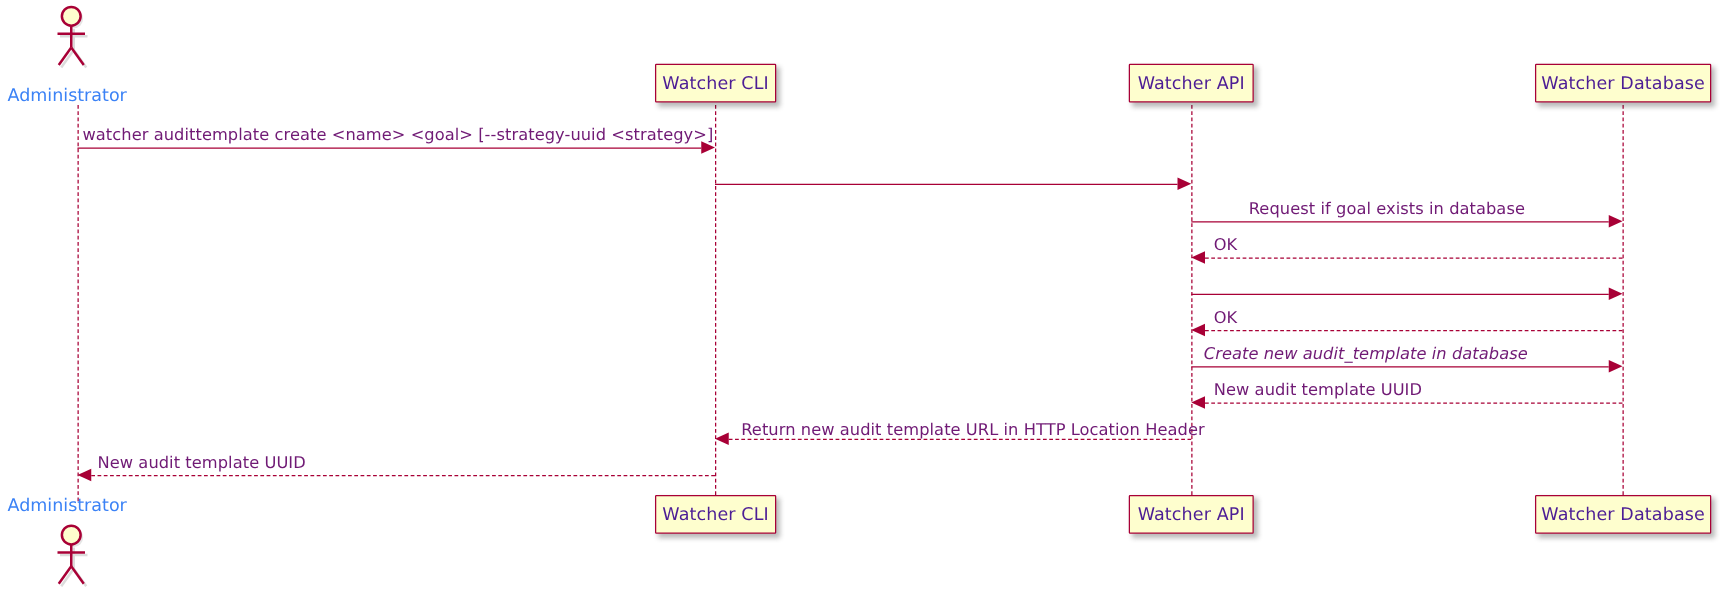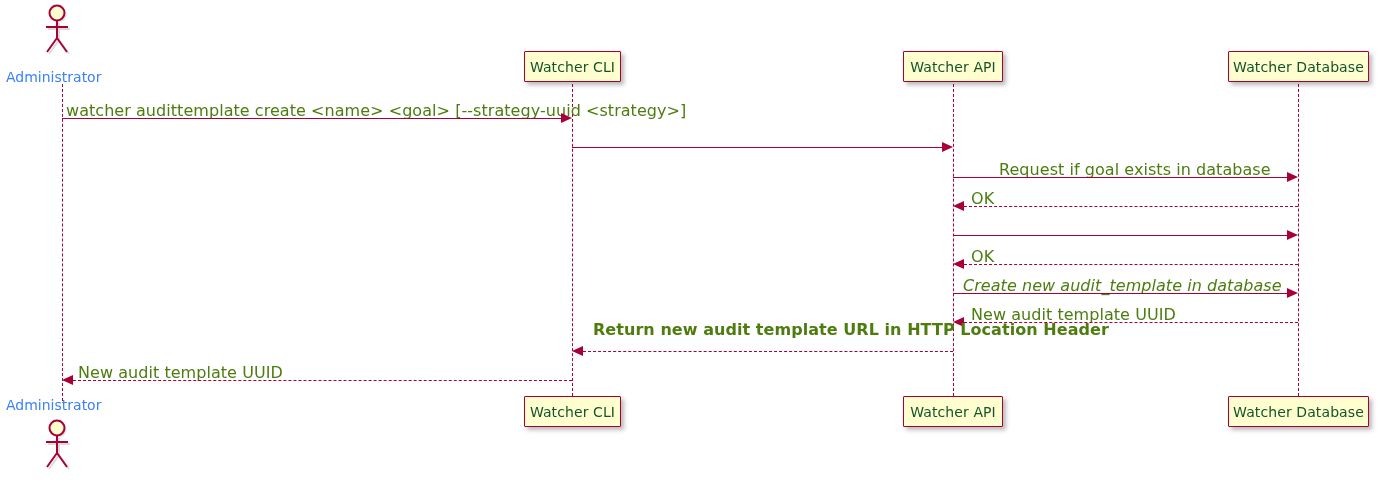--- a/index.html
+++ b/index.html
@@ -28,21 +28,21 @@
     border: 1.5px solid #A80036;
     border-radius: 1px;
     box-sizing: border-box;
     box-shadow: 3px 3px 4px rgba(40,40,40,0.32);
     display: flex;
     align-items: center;
     justify-content: center;
   }
   .pbox-label {
     font-size: 14px;
-    color: #14532d;
+    color: #4c1d95;
     white-space: nowrap;
     letter-spacing: 0.1px;
   }
   .actor-label {
     position: absolute;
     font-size: 14px;
     color: #3b82f6;
     white-space: nowrap;
     text-align: right;
   }
@@ -69,22 +69,22 @@
     border-bottom: 5px solid transparent;
   }
   .arrowhead.right {
     border-left: 11px solid #A80036;
   }
   .arrowhead.left {
     border-right: 11px solid #A80036;
   }
   .msg-label {
     position: absolute;
-    font-size: 16px;
-    color: #4d7c0f;
+    font-size: 13px;
+    color: #701a75;
     white-space: nowrap;
     letter-spacing: 0.05px;
   }
 </style>
 </head>
 <body>
 
 <div id="diagram">
 
   <div class="lifeline" style="left:62px; top:84px; height:317px;"></div>
@@ -145,21 +145,21 @@
   <div class="arrowhead left" style="left:953px; top:259px;"></div>
 
   <div class="msg-label" style="left:963px; top:276px;font-style:italic;">Create new audit_template in database</div>
   <div class="msg-line solid" style="left:953px; top:293px; width:334px;"></div>
   <div class="arrowhead right" style="left:1287px; top:288px;"></div>
 
   <div class="msg-label" style="left:971px; top:305px;">New audit template UUID</div>
   <div class="msg-line dashed" style="left:964px; top:322px; width:334px;"></div>
   <div class="arrowhead left" style="left:953px; top:317px;"></div>
 
-  <div class="msg-label" style="left:593px; top:320px;font-weight:bold;">Return new audit template URL in HTTP Location Header</div>
+  <div class="msg-label" style="left:593px; top:337px;">Return new audit template URL in HTTP Location Header</div>
   <div class="msg-line dashed" style="left:583px; top:351px; width:370px;"></div>
   <div class="arrowhead left" style="left:572px; top:346px;"></div>
 
   <div class="msg-label" style="left:78px; top:363px;">New audit template UUID</div>
   <div class="msg-line dashed" style="left:73px; top:380px; width:499px;"></div>
   <div class="arrowhead left" style="left:62px; top:375px;"></div>
 
   <div class="actor-label" style="left:6px; top:397px;">Administrator</div>
   <div class="actor" style="left:36px; top:419px;">
     <svg width="44" height="52" viewBox="0 0 44 52" xmlns="http://www.w3.org/2000/svg">

